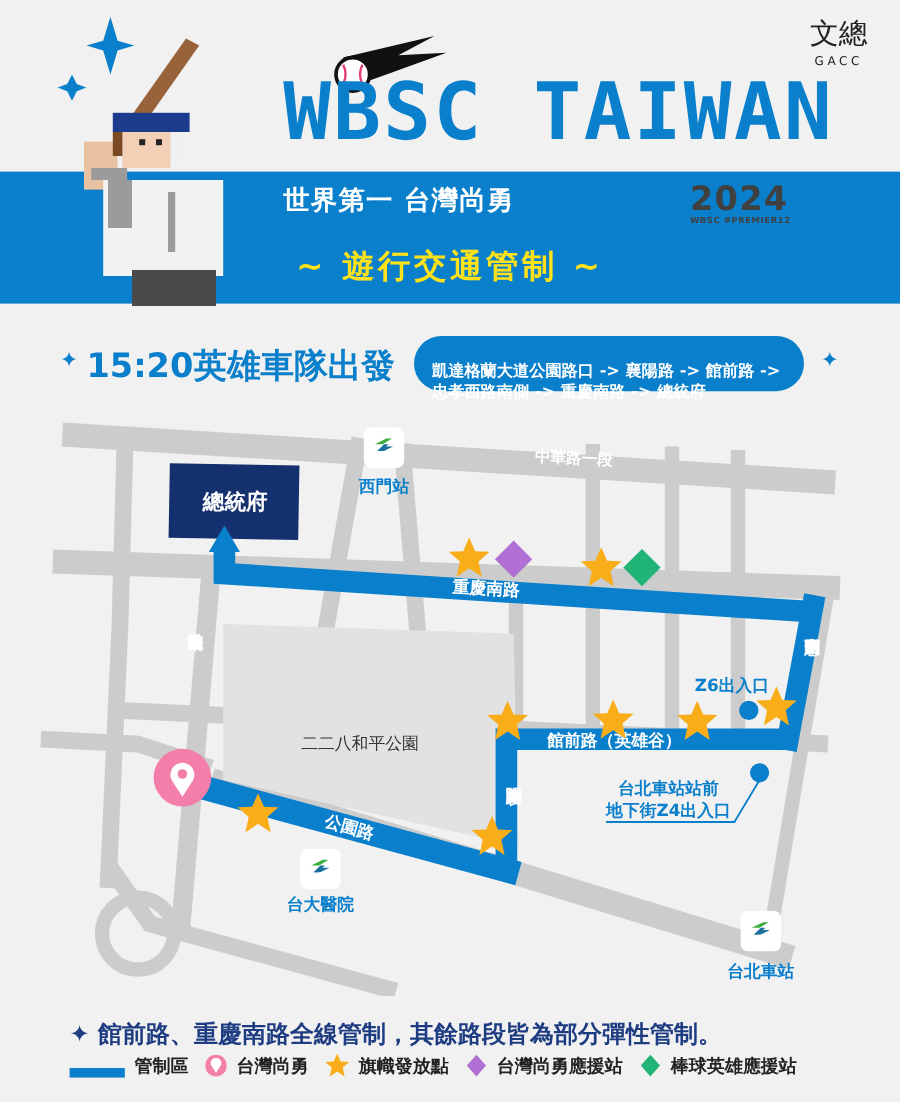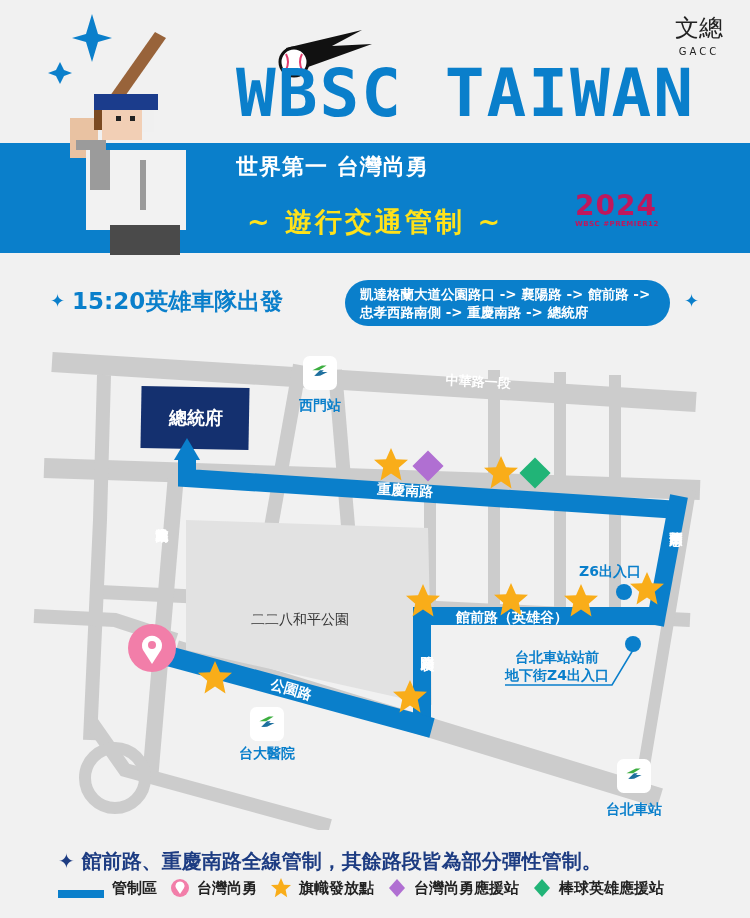--- a/index.html
+++ b/index.html
@@ -1,31 +1,31 @@
 <!DOCTYPE html>
 <html><head>
 <meta charset="utf-8">
 <style>
   * { box-sizing: border-box; margin: 0; padding: 0; }
   body { width: 750px; height: 918px; background: #f1f1f1; font-family: "DejaVu Sans", "Liberation Sans", sans-serif; position: relative; overflow: hidden; }
   .header { position: absolute; left: 0; top: 0; width: 750px; height: 254px; }
   .banner { position: absolute; left: 0; top: 143px; width: 750px; height: 110px; background: #0a7fcb; }
   .title { position: absolute; left: 236px; top: 54px; font-family: "DejaVu Sans Mono", monospace; font-weight: bold; font-size: 66px; letter-spacing: 2px; color: #0a7fcb; line-height: 80px; white-space: nowrap; }
   .subtitle { position: absolute; left: 236px; top: 152px; font-size: 22px; font-weight: bold; color: #fff; letter-spacing: 1px; white-space: nowrap; }
-  .year { position: absolute; left: 575px; top: 152px; color: #be185d; text-align: left; margin-top: 40px; }
+  .year { position: absolute; left: 575px; top: 152px; color: #404040; text-align: left; }
   .year .num { font-size: 28px; font-weight: bold; line-height: 28px; display: block; letter-spacing: 1px; }
   .year .tags { font-size: 7px; font-weight: bold; display: block; letter-spacing: 0.5px; }
   .event-title { position: absolute; left: 0; width: 750px; top: 204px; text-align: center; color: #ffe21a; font-size: 27px; font-weight: bold; letter-spacing: 3px; }
   .logo { position: absolute; left: 668px; top: 14px; width: 62px; text-align: center; color: #222; }
   .logo .zh { font-size: 24px; display: block; line-height: 28px; }
   .logo .en { font-size: 10px; display: block; letter-spacing: 3px; margin-top: 4px; }
   .route-row { position: absolute; top: 280px; left: 0; width: 750px; height: 46px; }
-  .route-heading { position: absolute; left: 50px; top: 6px; color: #0a7fcb; font-weight: bold; font-size: 23px; white-space: nowrap; }
+  .route-heading { position: absolute; left: 50px; top: 6px; color: #0a7fcb; font-weight: bold; font-size: 28px; white-space: nowrap; }
   .sparkle { color: #0a7fcb; font-size: 18px; position: absolute; }
-  .route-pill { position: absolute; left: 345px; top: 0; width: 325px; height: 46px; background: #0a7fcb; border-radius: 23px; color: #fff; font-size: 13.5px; line-height: 18px; padding: 5px 0 0 15px; font-weight: bold; }
+  .route-pill { position: absolute; left: 345px; top: 0; width: 325px; height: 46px; background: #0a7fcb; border-radius: 23px; color: #fff; font-size: 13.5px; line-height: 18px; padding: 20px 0 0 15px; font-weight: bold; }
   .map { position: absolute; left: 0; top: 340px; width: 750px; height: 490px; }
   .note { position: absolute; left: 58px; top: 848px; color: #1d3c82; font-weight: bold; font-size: 20px; white-space: nowrap; }
   .legend { position: absolute; left: 58px; top: 876px; height: 24px; display: flex; align-items: center; font-size: 15px; color: #222; font-weight: bold; white-space: nowrap; }
   .legend-item { display: flex; align-items: flex-end; margin-right: 14px; }
   .legend-item .sym { margin-right: 8px; display: inline-flex; align-items: center; }
   .bar { width: 46px; height: 8px; background: #0a7fcb; display: inline-block; }
 </style>
 </head>
 <body>
 

